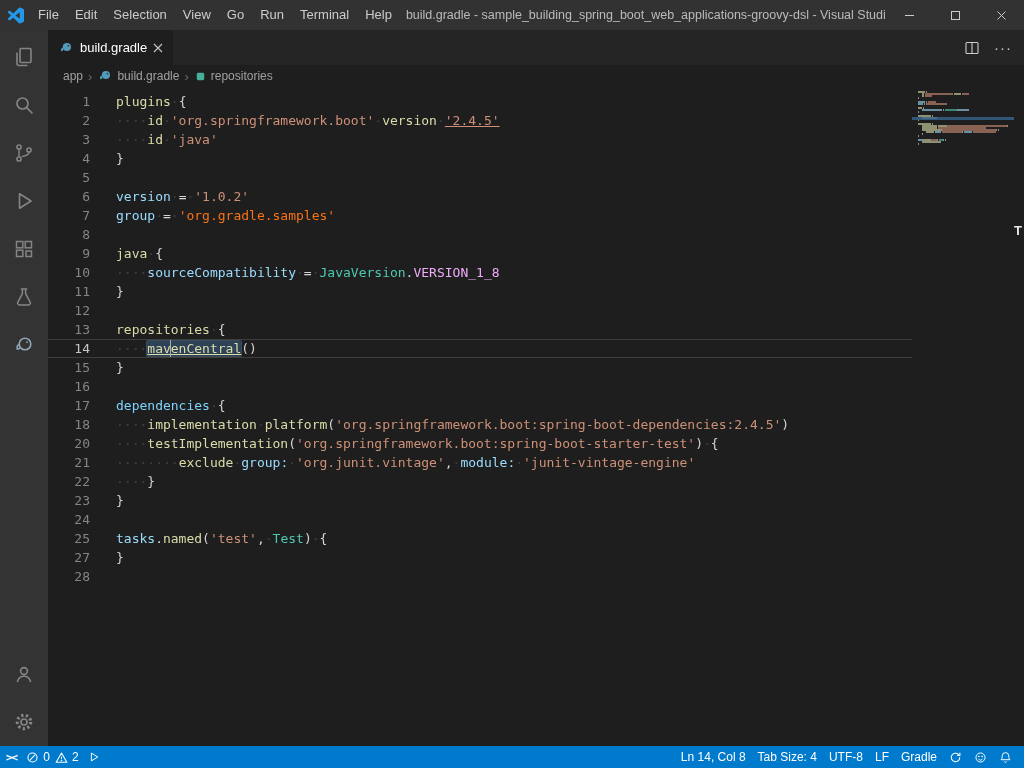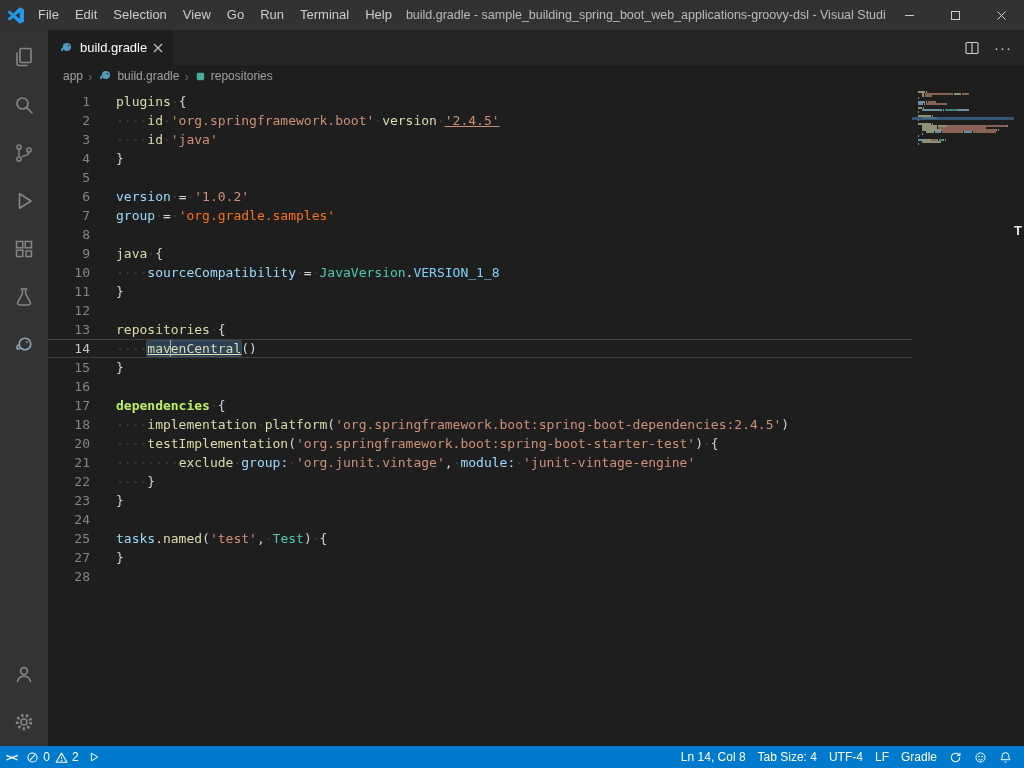--- a/index.html
+++ b/index.html
@@ -269,21 +269,21 @@
             <div class="code-line">
               <span class="ln">8</span>
               <span class="lc"></span>
             </div>
             <div class="code-line">
               <span class="ln">9</span>
               <span class="lc"><span style="color: rgb(220, 220, 170);">java</span><span class="ws">·</span><span style="color: rgb(212, 212, 212);">{</span></span>
             </div>
             <div class="code-line">
               <span class="ln">10</span>
-              <span class="lc"><span class="ws">····</span><span style="color: rgb(156, 220, 254);">sourceCompatibility</span><span class="ws">·</span><span style="color: rgb(212, 212, 212);">=</span><span class="ws">·</span><span style="color: rgb(78, 201, 176);">JavaVersion</span><span style="color: rgb(212, 212, 212);">.</span><span style="color: #7dd3fc;">VERSION_1_8</span></span>
+              <span class="lc"><span class="ws">····</span><span style="color: rgb(156, 220, 254);">sourceCompatibility</span><span class="ws">·</span><span style="color: rgb(212, 212, 212);">=</span><span class="ws">·</span><span style="color: rgb(78, 201, 176);">JavaVersion</span><span style="color: rgb(212, 212, 212);">.</span><span style="color: #f0abfc;">VERSION_1_8</span></span>
             </div>
             <div class="code-line">
               <span class="ln">11</span>
               <span class="lc"><span style="color: rgb(212, 212, 212);">}</span></span>
             </div>
             <div class="code-line">
               <span class="ln">12</span>
               <span class="lc"></span>
             </div>
             <div class="code-line">
@@ -297,21 +297,21 @@
             <div class="code-line">
               <span class="ln">15</span>
               <span class="lc"><span style="color: rgb(212, 212, 212);">}</span></span>
             </div>
             <div class="code-line">
               <span class="ln">16</span>
               <span class="lc"></span>
             </div>
             <div class="code-line">
               <span class="ln">17</span>
-              <span class="lc"><span style="color: #bef264; font-weight: bold;">dependencies</span><span class="ws">·</span><span style="color: rgb(212, 212, 212);">{</span></span>
+              <span class="lc"><span style="color: #7dd3fc;">dependencies</span><span class="ws">·</span><span style="color: rgb(212, 212, 212);">{</span></span>
             </div>
             <div class="code-line">
               <span class="ln">18</span>
               <span class="lc"><span class="ws">····</span><span style="color: rgb(220, 220, 170);">implementation</span><span class="ws">·</span><span style="color: rgb(220, 220, 170);">platform</span><span style="color: rgb(212, 212, 212);">(</span><span style="color: rgb(206, 145, 120);">'org.springframework.boot:spring-boot-dependencies:2.4.5'</span><span style="color: rgb(212, 212, 212);">)</span></span>
             </div>
             <div class="code-line">
               <span class="ln">20</span>
               <span class="lc"><span class="ws">····</span><span style="color: rgb(220, 220, 170);">testImplementation</span><span style="color: rgb(212, 212, 212);">(</span><span style="color: rgb(206, 145, 120);">'org.springframework.boot:spring-boot-starter-test'</span><span style="color: rgb(212, 212, 212);">)</span><span class="ws">·</span><span style="color: rgb(212, 212, 212);">{</span></span>
             </div>
             <div class="code-line">
@@ -531,21 +531,21 @@
         </div>
       </div>
     <div class="sb-group right" id="sb-right">
         <div class="sb-item">
           <span>Ln 14, Col 8</span>
         </div>
         <div class="sb-item">
           <span>Tab Size: 4</span>
         </div>
         <div class="sb-item">
-          <span>UTF-4</span>
+          <span>UTF-8</span>
         </div>
         <div class="sb-item">
           <span>LF</span>
         </div>
         <div class="sb-item">
           <span>Gradle</span>
         </div>
         <div class="sb-item">
           <span class="i">
             <svg width="13" height="13" viewBox="0 0 16 16" fill="none" stroke="#ffffff" stroke-width="1.3" stroke-linecap="round">

